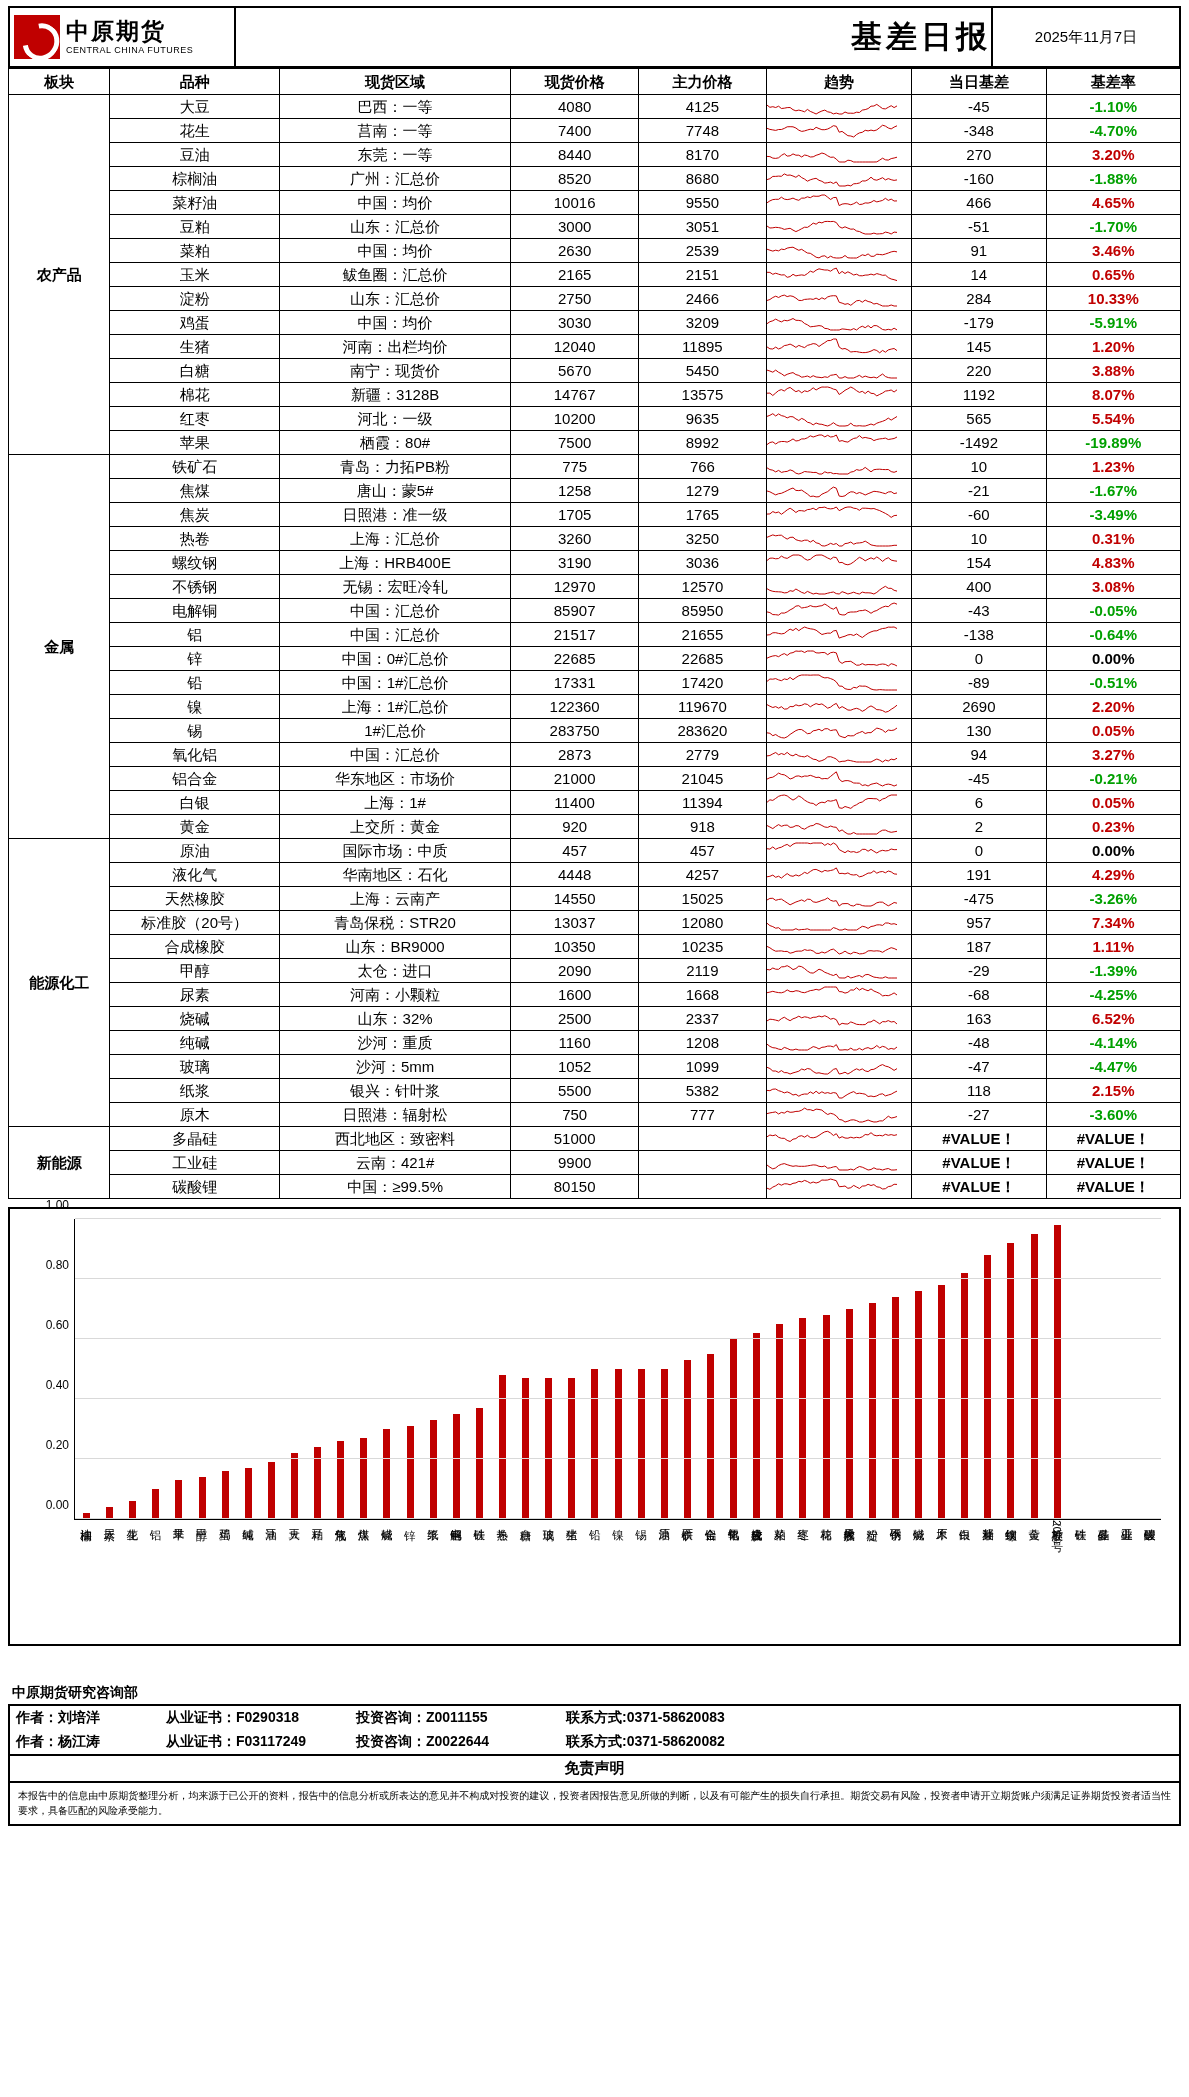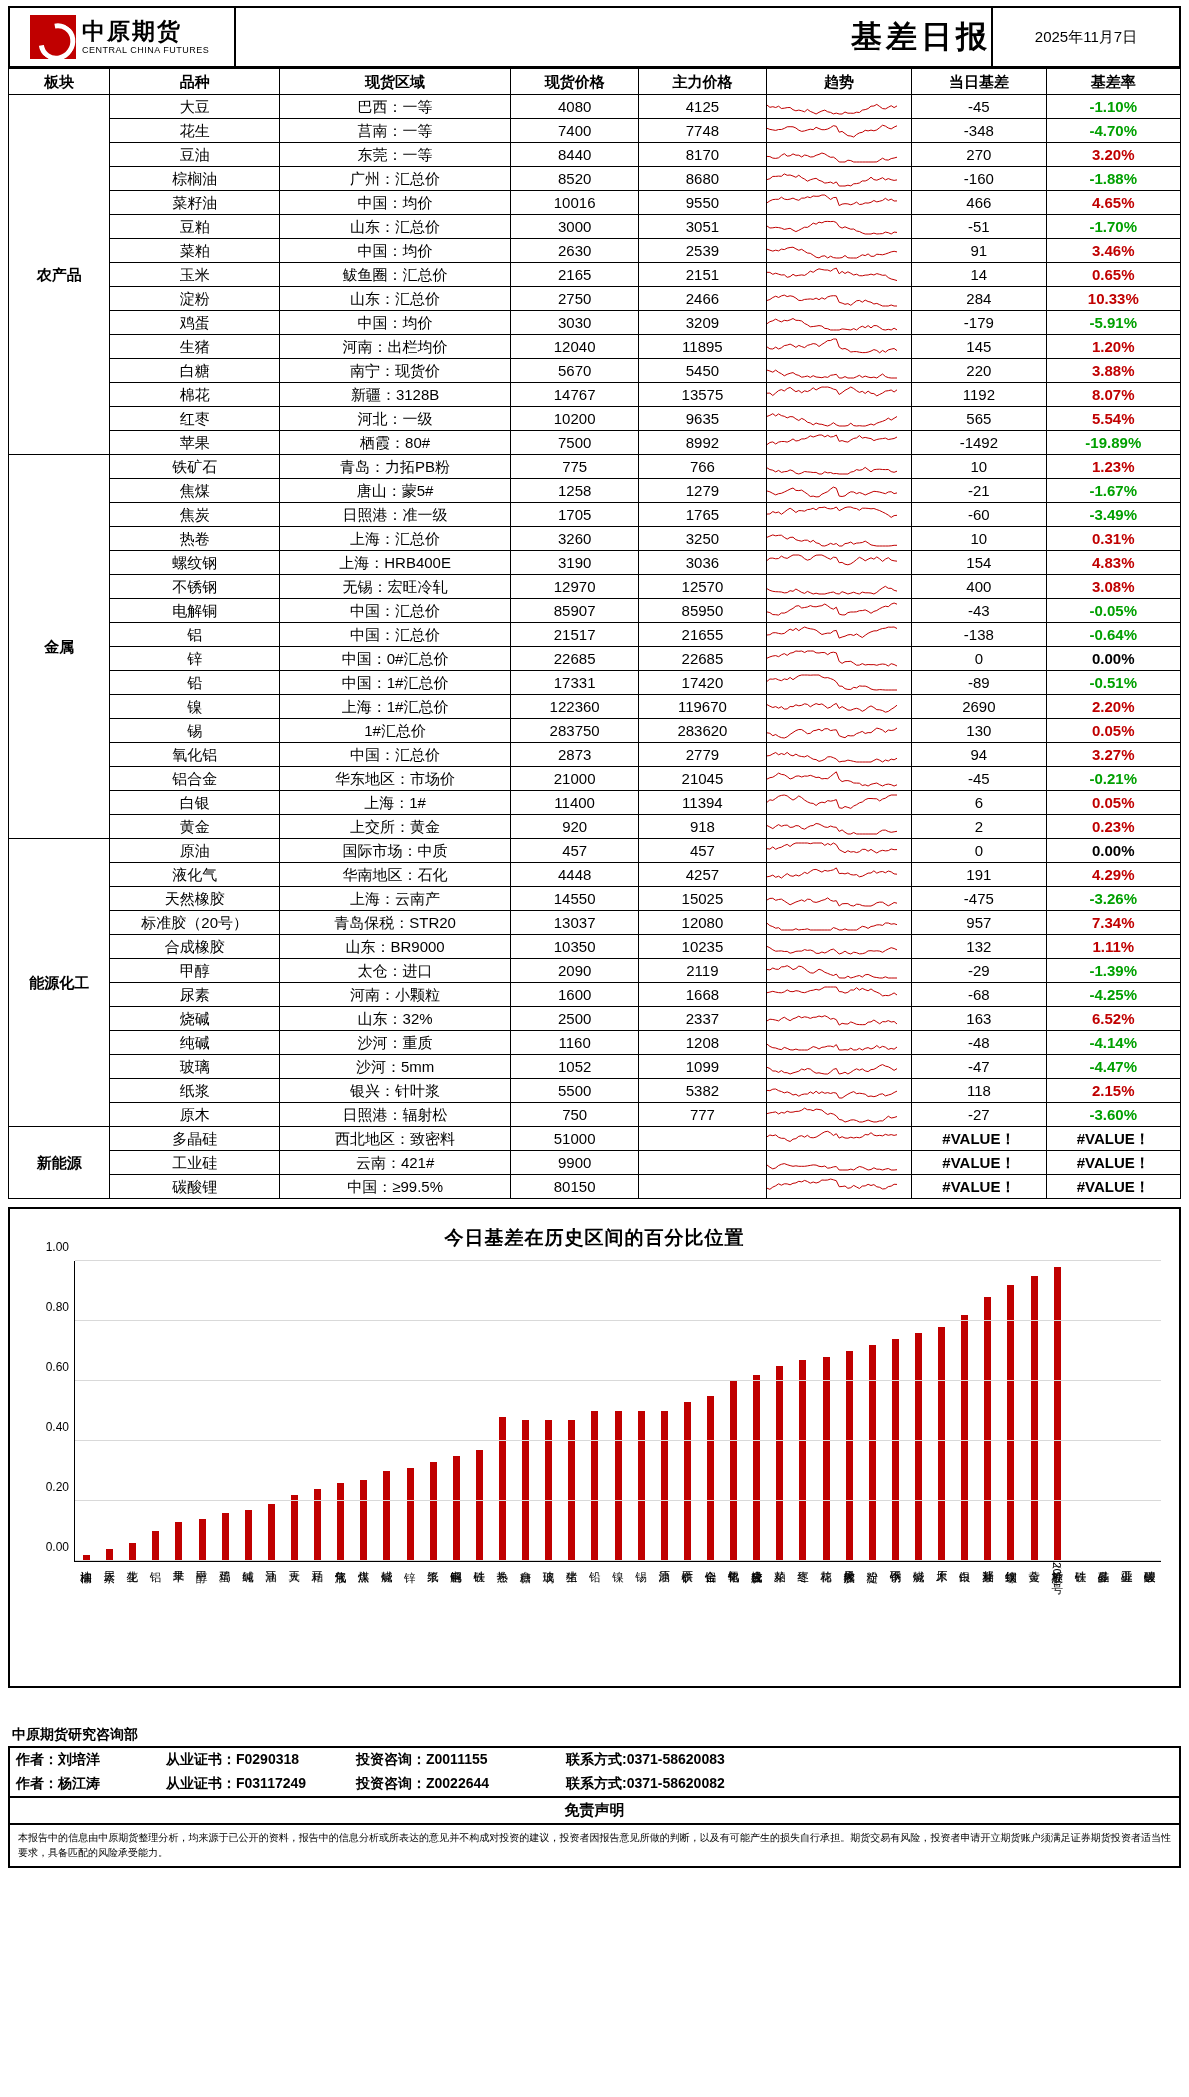--- a/index.html
+++ b/index.html
@@ -1,21 +1,21 @@
 <!DOCTYPE html>
 <html><head>
 <meta charset="utf-8">
 <style>
   html,body{margin:0;padding:0;background:#fff;}
   body{width:1189px;font-family:"Liberation Sans","DejaVu Sans",sans-serif;color:#000;}
   .page{width:1189px;box-sizing:border-box;padding:6px 8px 10px 8px;}
 
   
   .header{display:flex;border:2px solid #000;height:62px;box-sizing:border-box;}
-  .logo-cell{width:226px;border-right:2px solid #000;display:flex;align-items:center;gap:6px;padding-left:20px;box-sizing:border-box;}
+  .logo-cell{width:226px;border-right:2px solid #000;display:flex;align-items:center;gap:6px;padding-left:4px;box-sizing:border-box;}
   .logo-mark{width:46px;height:44px;background:#c00000;position:relative;flex:none;}
   .logo-mark:after{content:"";position:absolute;left:9px;top:8px;width:26px;height:28px;border:5px solid #fff;border-left-color:transparent;border-radius:50%;transform:rotate(35deg);}
   .logo-text{display:flex;flex-direction:column;line-height:1.05;}
   .logo-cn{font-family:"DejaVu Sans",sans-serif;font-size:23px;font-weight:bold;letter-spacing:2px;}
   .logo-en{font-size:9px;letter-spacing:.5px;margin-top:3px;}
   .title-cell{flex:1;display:flex;align-items:center;justify-content:flex-end;}
   .doc-title{font-family:"DejaVu Serif","Liberation Serif",serif;font-size:31px;font-weight:bold;letter-spacing:4px;}
   .date-cell{width:186px;border-left:2px solid #000;display:flex;align-items:center;justify-content:center;font-size:15px;}
 
   
@@ -565,21 +565,21 @@
         <tr>
           <td>合成橡胶</td>
           <td>山东：BR9000</td>
           <td>10350</td>
           <td>10235</td>
           <td class="trend-cell">
             <svg viewBox="0 0 130 21" preserveAspectRatio="none">
               <polyline points="0.0,10.4 2.9,11.8 5.8,13.8 8.7,15.2 11.6,15.0 14.4,14.9 17.3,15.5 20.2,15.4 23.1,17.2 26.0,16.5 28.9,15.3 31.8,15.1 34.7,15.1 37.6,13.6 40.4,14.4 43.3,14.0 46.2,15.0 49.1,17.3 52.0,17.4 54.9,16.0 57.8,17.0 60.7,15.6 63.6,13.8 66.4,13.1 69.3,15.3 72.2,18.0 75.1,17.0 78.0,15.1 80.9,17.1 83.8,18.0 86.7,16.2 89.6,16.7 92.4,17.9 95.3,17.7 98.2,16.9 101.1,14.9 104.0,14.7 106.9,15.1 109.8,14.8 112.7,15.1 115.6,16.3 118.4,14.5 121.3,13.0 124.2,11.7 127.1,12.5 130.0,13.9" fill="none" stroke="#c00000" stroke-width="1"></polyline>
             </svg>
           </td>
-          <td class="">132</td>
+          <td class="">187</td>
           <td class="pos">1.11%</td>
         </tr>
         <tr>
           <td>甲醇</td>
           <td>太仓：进口</td>
           <td>2090</td>
           <td>2119</td>
           <td class="trend-cell">
             <svg viewBox="0 0 130 21" preserveAspectRatio="none">
               <polyline points="0.0,9.5 2.9,9.9 5.8,8.0 8.7,9.2 11.6,9.3 14.4,6.9 17.3,6.7 20.2,5.7 23.1,7.3 26.0,9.6 28.9,8.5 31.8,6.1 34.7,6.7 37.6,8.6 40.4,11.0 43.3,12.8 46.2,13.1 49.1,11.3 52.0,9.2 54.9,10.3 57.8,12.3 60.7,13.4 63.6,14.6 66.4,15.5 69.3,14.1 72.2,17.9 75.1,18.0 78.0,18.0 80.9,16.1 83.8,18.0 86.7,17.2 89.6,16.2 92.4,15.5 95.3,17.1 98.2,14.8 101.1,14.4 104.0,15.8 106.9,17.1 109.8,17.5 112.7,18.0 115.6,18.0 118.4,16.8 121.3,18.0 124.2,18.0 127.1,18.0 130.0,18.0" fill="none" stroke="#c00000" stroke-width="1"></polyline>
@@ -703,21 +703,20 @@
               <polyline points="0.0,12.2 2.9,13.3 5.8,11.1 8.7,9.8 11.6,7.8 14.4,9.2 17.3,7.8 20.2,7.9 23.1,8.8 26.0,7.3 28.9,6.9 31.8,5.3 34.7,5.9 37.6,4.4 40.4,5.5 43.3,7.2 46.2,6.0 49.1,7.0 52.0,6.1 54.9,4.0 57.8,4.2 60.7,4.0 63.6,3.0 66.4,3.8 69.3,4.7 72.2,10.7 75.1,10.5 78.0,10.0 80.9,12.3 83.8,11.7 86.7,9.4 89.6,11.0 92.4,12.5 95.3,10.1 98.2,9.9 101.1,8.3 104.0,9.5 106.9,8.6 109.8,10.8 112.7,11.3 115.6,13.0 118.4,12.7 121.3,10.6 124.2,10.1 127.1,8.3 130.0,8.4" fill="none" stroke="#c00000" stroke-width="1"></polyline>
             </svg>
           </td>
           <td class="err">#VALUE！</td>
           <td class="err">#VALUE！</td>
         </tr>
       </tbody>
   </table>
 
   <div class="chart-box">
-    <div class="chart-title">今日基差在历史区间的百分比位置</div>
     <div class="chart-area" id="chart-area">
       <div class="bars" id="chart-bars">
           <div class="bar-wrap">
             <div class="bar" style="height: 2%;"></div>
           </div>
           <div class="bar-wrap">
             <div class="bar" style="height: 4%;"></div>
           </div>
           <div class="bar-wrap">
             <div class="bar" style="height: 6%;"></div>

